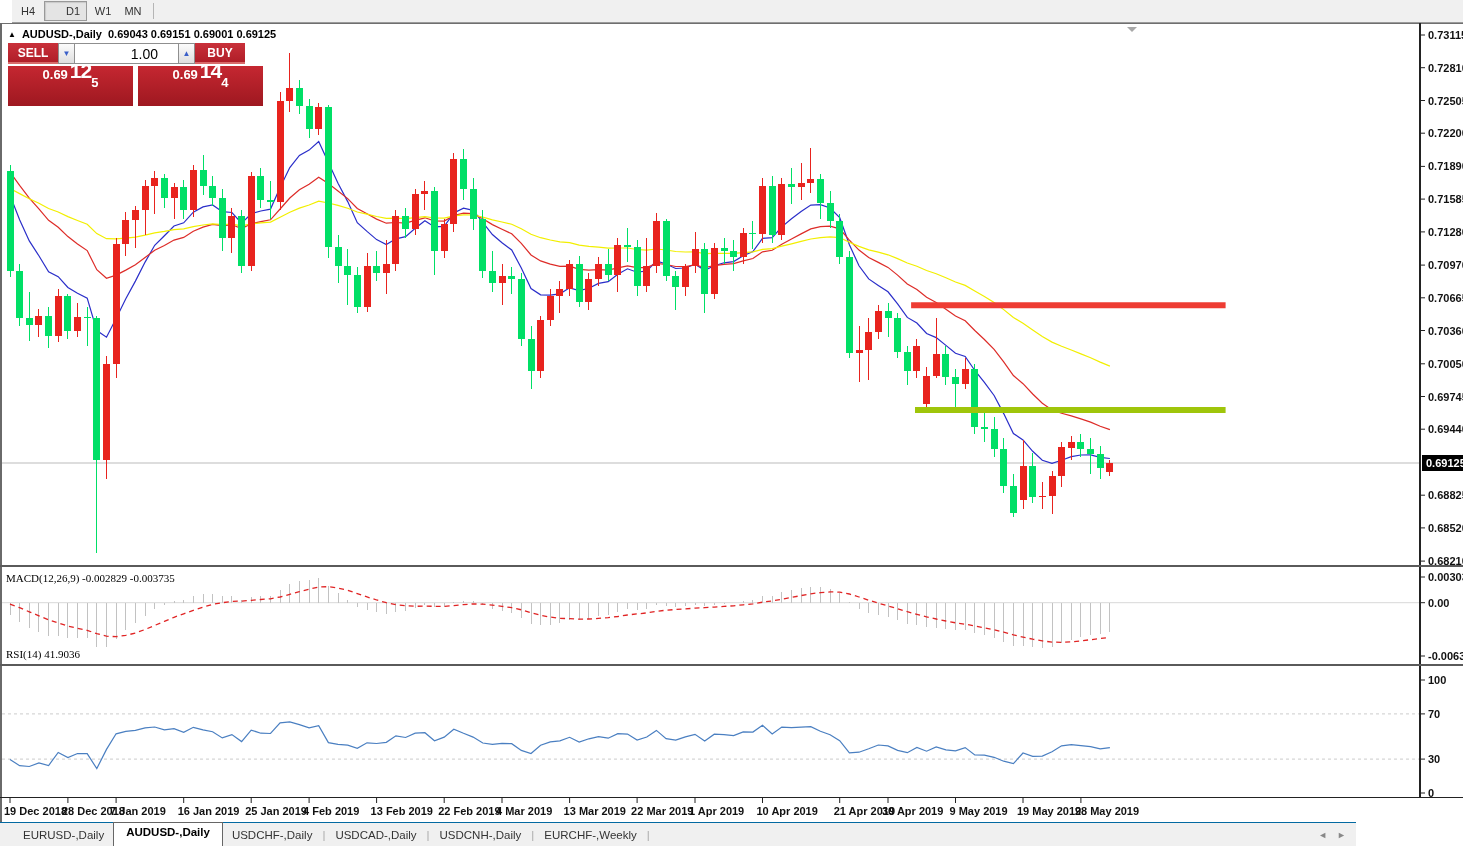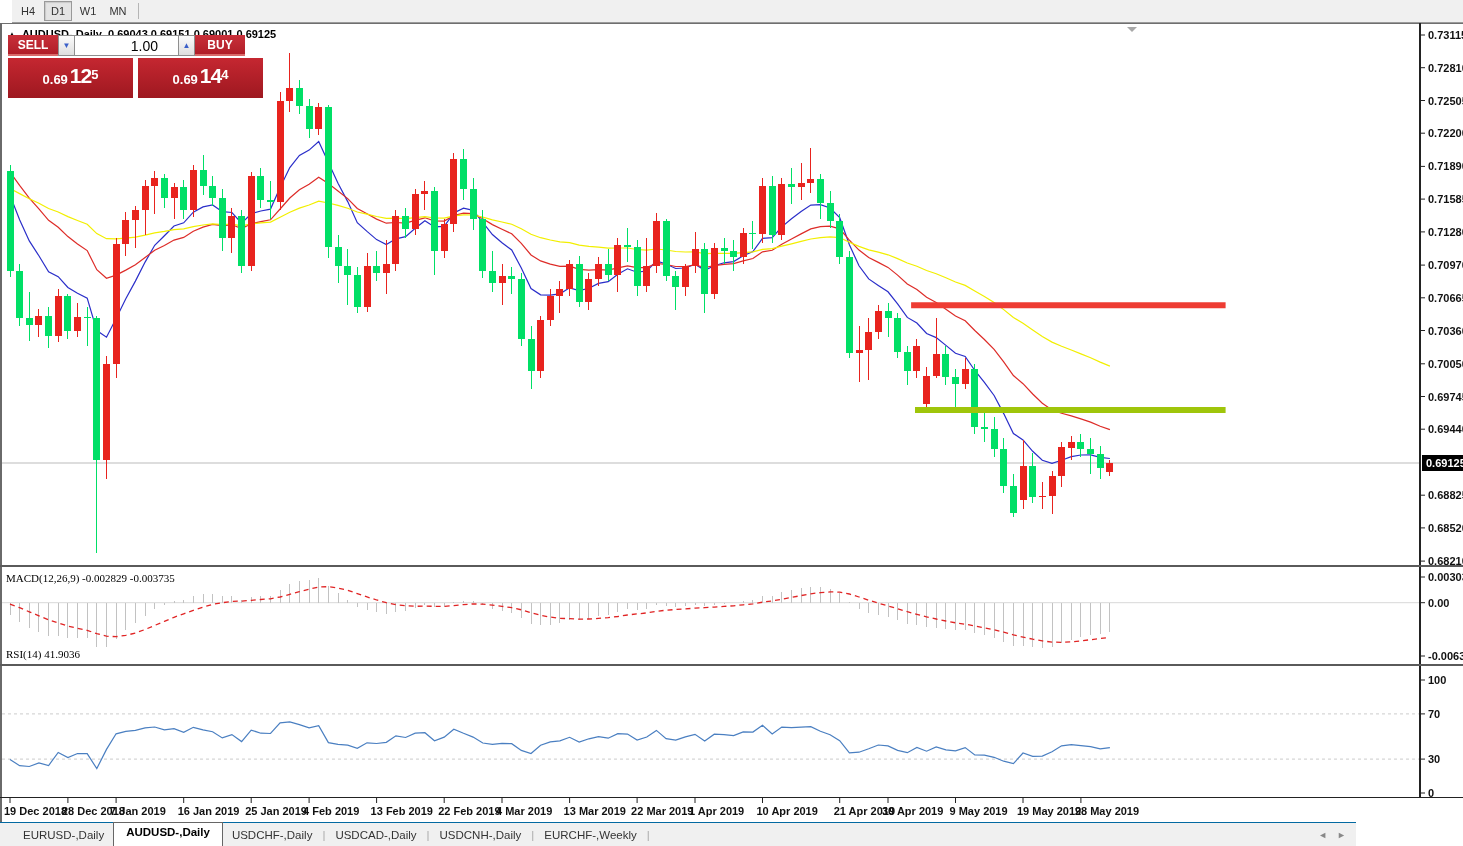--- a/index.html
+++ b/index.html
@@ -1,38 +1,38 @@
 <!DOCTYPE html>
 <html><head>
 <meta charset="utf-8">
 <style>
   html,body{margin:0;padding:0;background:#fff;width:1463px;height:846px;overflow:hidden;
     font-family:"Liberation Sans",sans-serif;-webkit-font-smoothing:antialiased;}
   .abs{position:absolute;}
   #toolbar{left:12px;top:0;width:1463px;height:22px;background:#f0f0f0;border-bottom:1px solid #9a9a9a;z-index:30;display:flex;align-items:center;}
   .tf-btn{height:18px;min-width:26px;margin-left:2px;display:flex;align-items:center;justify-content:center;
     font-size:11px;color:#333;border:1px solid transparent;cursor:default;}
-  .tf-btn.active{background:#e4e4e4;border:1px solid #999;box-shadow:inset 1px 1px 1px rgba(0,0,0,.12);}
+  .tf-btn.active{background:#e4e4e4;border:1px solid #999;box-shadow:inset 1px 1px 1px rgba(0,0,0,.12);padding-left:15px;}
   .tb-sep{width:1px;height:16px;background:#b5b5b5;margin-left:6px;}
   #win{left:0;top:23px;width:1463px;height:823px;border-top:1px solid #6f6f6f;z-index:1;}
   #chart-svg{left:0;top:0;z-index:2;}
   .leftborder{left:0;top:23px;width:2px;height:799px;background:#6a6a6a;z-index:6;}
   #title-row{left:8px;top:28px;z-index:10;font-size:11px;font-weight:700;color:#000;display:flex;align-items:center;gap:6px;}
   #collapse{font-size:8px;color:#000;cursor:pointer;}
-  #trade-panel{left:8px;top:35px;width:255px;z-index:12;}
+  #trade-panel{left:8px;top:43px;width:255px;z-index:12;}
   #tp-row1{display:flex;height:21px;}
   .tp-btn{width:50px;color:#fff;font-size:12px;font-weight:700;display:flex;align-items:center;justify-content:center;
     background:linear-gradient(#c9303a,#b01e28);border-bottom:2px solid #d96a6a;cursor:pointer;}
   .spin-btn{width:15px;background:linear-gradient(#fbfbfb,#dfdfdf);border:1px solid #8f8f8f;color:#3a5fc8;
     font-size:8px;display:flex;align-items:center;justify-content:center;cursor:pointer;}
   #vol-field{width:83px;border:1px solid #8f8f8f;border-left:none;border-right:none;font-size:14px;color:#000;
     text-align:right;padding:0 20px 0 0;outline:none;background:#fff;font-family:"Liberation Sans",sans-serif;}
   #tp-row2{display:flex;margin-top:2px;height:40px;gap:5px;}
   .quote-box{flex:1;background:linear-gradient(#c52731,#9e1820);color:#fff;display:flex;align-items:flex-end;
-    justify-content:center;padding-bottom:8px;cursor:pointer;}
+    justify-content:center;padding-bottom:21px;cursor:pointer;}
   .q-small{font-size:13px;font-weight:700;line-height:20px;margin-right:2px;}
   .q-big{font-size:21px;font-weight:700;line-height:28px;letter-spacing:-1px;margin-top:12px;}
   .q-sup{font-size:13px;font-weight:700;line-height:34px;align-self:flex-start;}
   .pane-label{z-index:10;font-size:11px;color:#000;font-family:Liberation Serif, serif;}
   .splitter{left:0;width:1463px;background:#5a5a5a;z-index:8;cursor:row-resize;}
   #axis-vline{left:1419px;top:23px;width:2px;height:774px;background:#222;z-index:7;}
   #date-sep{left:0;top:797px;width:1463px;height:1px;background:#222;z-index:9;}
   #tabbar{left:0;top:822px;width:1356px;height:24px;background:#f0f0f0;border-top:1px solid #0369a1;z-index:30;
     display:flex;align-items:center;font-size:11.5px;color:#333;}
   .tab{padding:3px 9px;cursor:pointer;white-space:nowrap;}

